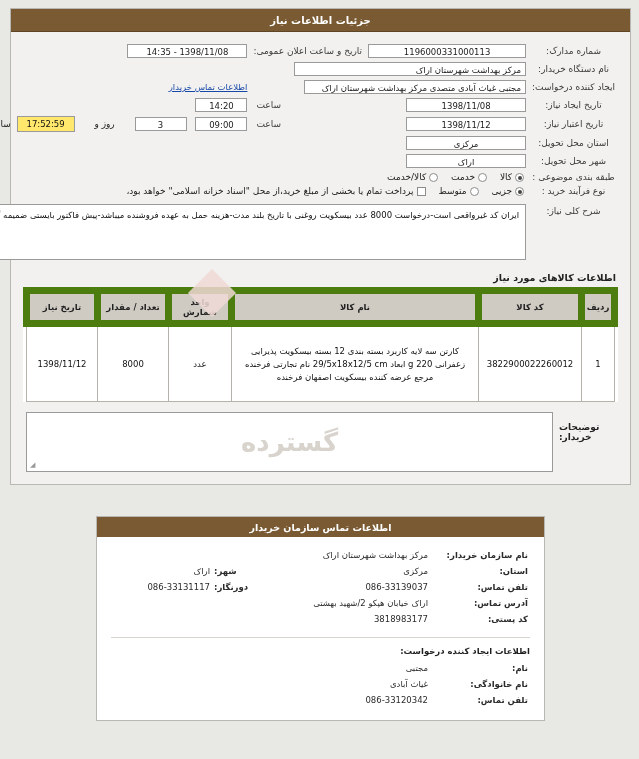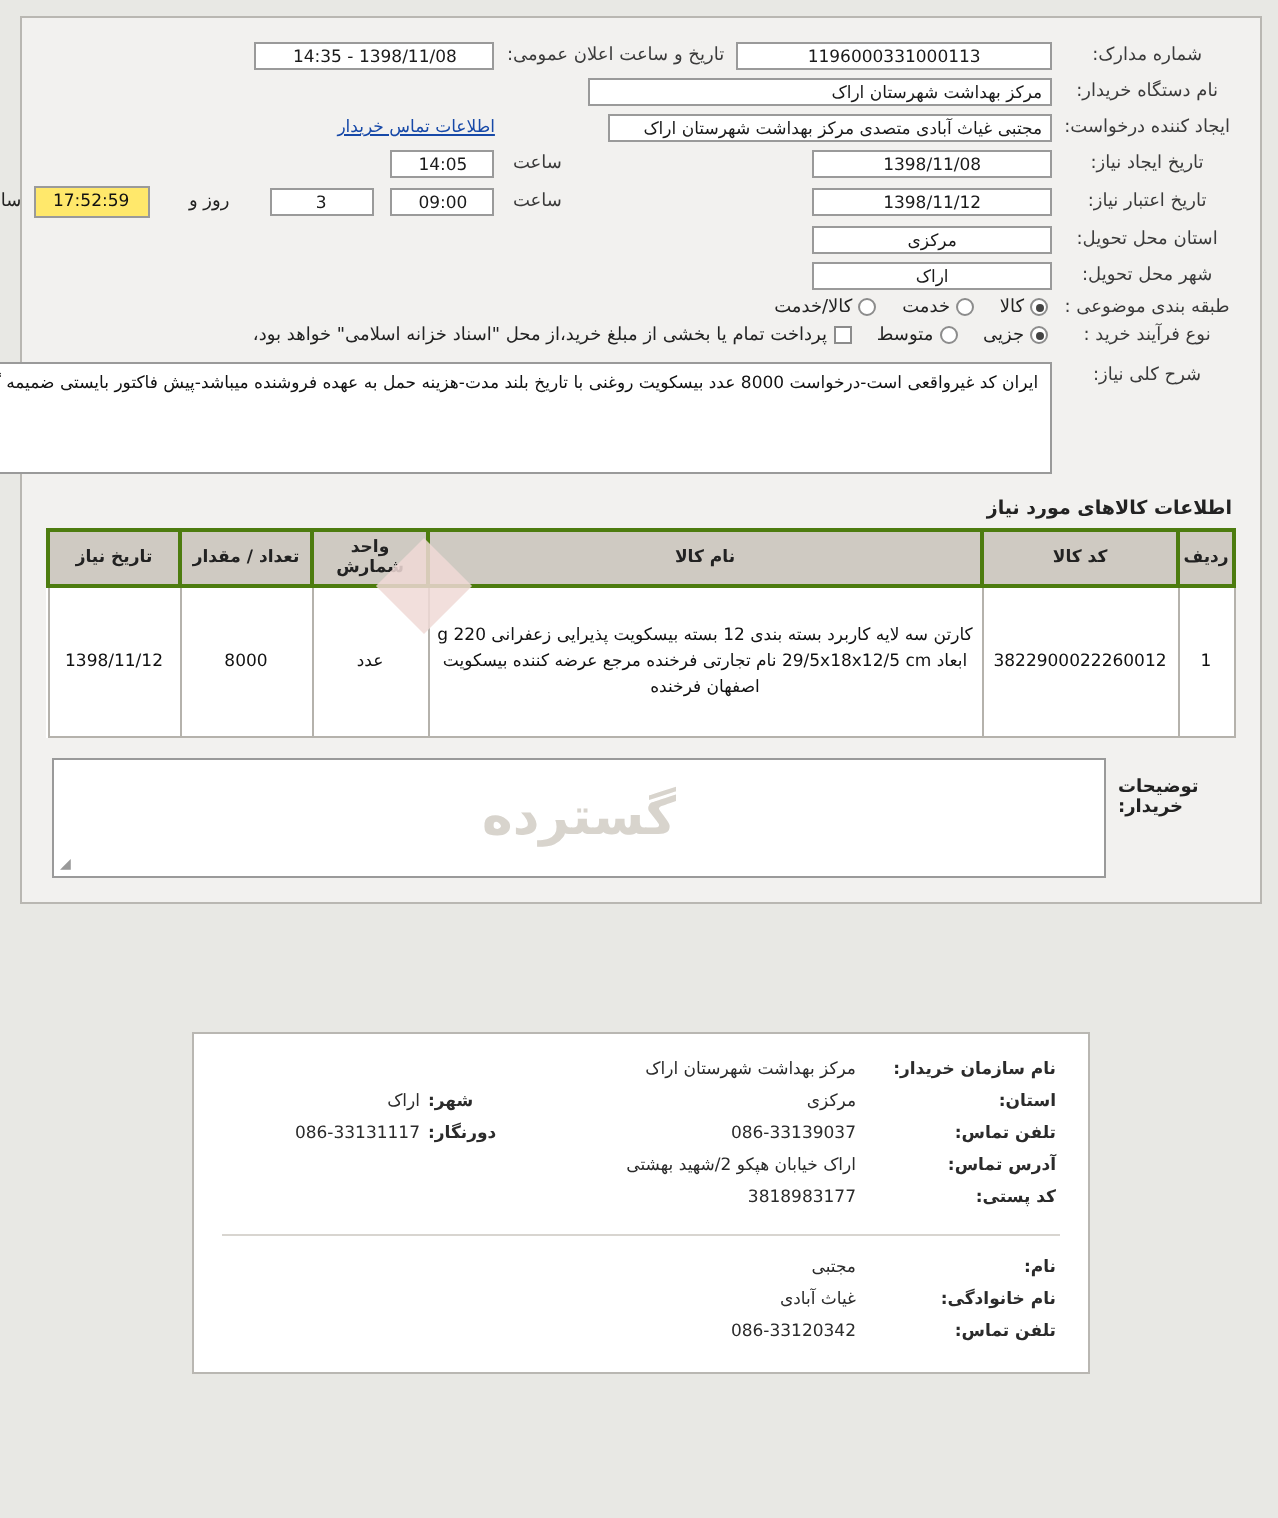--- a/index.html
+++ b/index.html
@@ -118,21 +118,21 @@
     text-align:right;
   }
   table.grid{
     width:100%;
     border-collapse:collapse;
     background:#fff;
     border:1px solid #9a9a9a;
   }
   table.grid th{
     background:#cfcac2;
-    border:2px solid #4d7c0f;
+    border:7px solid #4d7c0f;
     font-size:8.5px;
     font-weight:bold;
     padding:3px 0;
     color:#222;
     margin-left:32px;
   }
   table.grid td{
     border:1px solid #b5b2ac;
     font-size:8.5px;
     padding:18px 4px;
@@ -201,20 +201,21 @@
     transform:rotate(45deg);
     opacity:.85;
   }
 </style>
 </head>
 <body>
 
 <div class="page">
 
   <div class="panel">
+    <div class="panel-header">جزئیات اطلاعات نیاز</div>
     <div class="panel-body">
 
       <table class="form">
         <tbody>
             <tr>
           <td class="lbl" style="width:120px;">شماره مدارک:</td>
           <td style="width:180px;text-align:right;">
             <span class="fld big">1196000331000113</span>
           </td>
           <td class="lbl" style="width:150px;">تاریخ و ساعت اعلان عمومی:</td>
@@ -237,21 +238,21 @@
             <span class="link-blue">اطلاعات تماس خریدار</span>
           </td>
         </tr>
         <tr>
           <td class="lbl">تاریخ ایجاد نیاز:</td>
           <td style="text-align:right;">
             <span class="fld med">1398/11/08</span>
           </td>
           <td class="lbl" style="text-align:left;padding-left:6px;">ساعت</td>
           <td style="text-align:right;">
-            <span class="fld time">14:05</span>
+            <span class="fld time">14:20</span>
           </td>
         </tr>
         <tr>
           <td class="lbl">تاریخ اعتبار نیاز:</td>
           <td style="text-align:right;">
             <span class="fld med">1398/11/12</span>
           </td>
           <td class="lbl" style="text-align:left;padding-left:6px;">ساعت</td>
           <td style="text-align:right;white-space:nowrap;">
             <span class="fld time">09:00</span>
@@ -357,20 +358,21 @@
       </tbody>
         </table>
 
 
     </div>
   </div>
 
   <div class="diamond"></div>
 
   <div class="subpanel">
+    <div class="subpanel-header">اطلاعات تماس سازمان خریدار</div>
     <div class="subpanel-body">
       <table class="info">
         <tbody>
             <tr>
           <td class="k">نام سازمان خریدار:</td>
           <td class="v" colspan="3">مرکز بهداشت شهرستان اراک</td>
         </tr>
         <tr>
           <td class="k">استان:</td>
           <td class="v" style="width:150px;">مرکزی</td>
@@ -389,20 +391,21 @@
         </tr>
         <tr>
           <td class="k">کد پستی:</td>
           <td class="v" colspan="3">3818983177</td>
         </tr>
       </tbody>
         </table>
 
       <hr class="hr">
 
+      <div class="sub-title">اطلاعات ایجاد کننده درخواست:</div>
 
       <table class="info">
         <tbody>
             <tr>
           <td class="k">نام:</td>
           <td class="v">مجتبی</td>
         </tr>
         <tr>
           <td class="k">نام خانوادگی:</td>
           <td class="v">غیاث آبادی</td>

